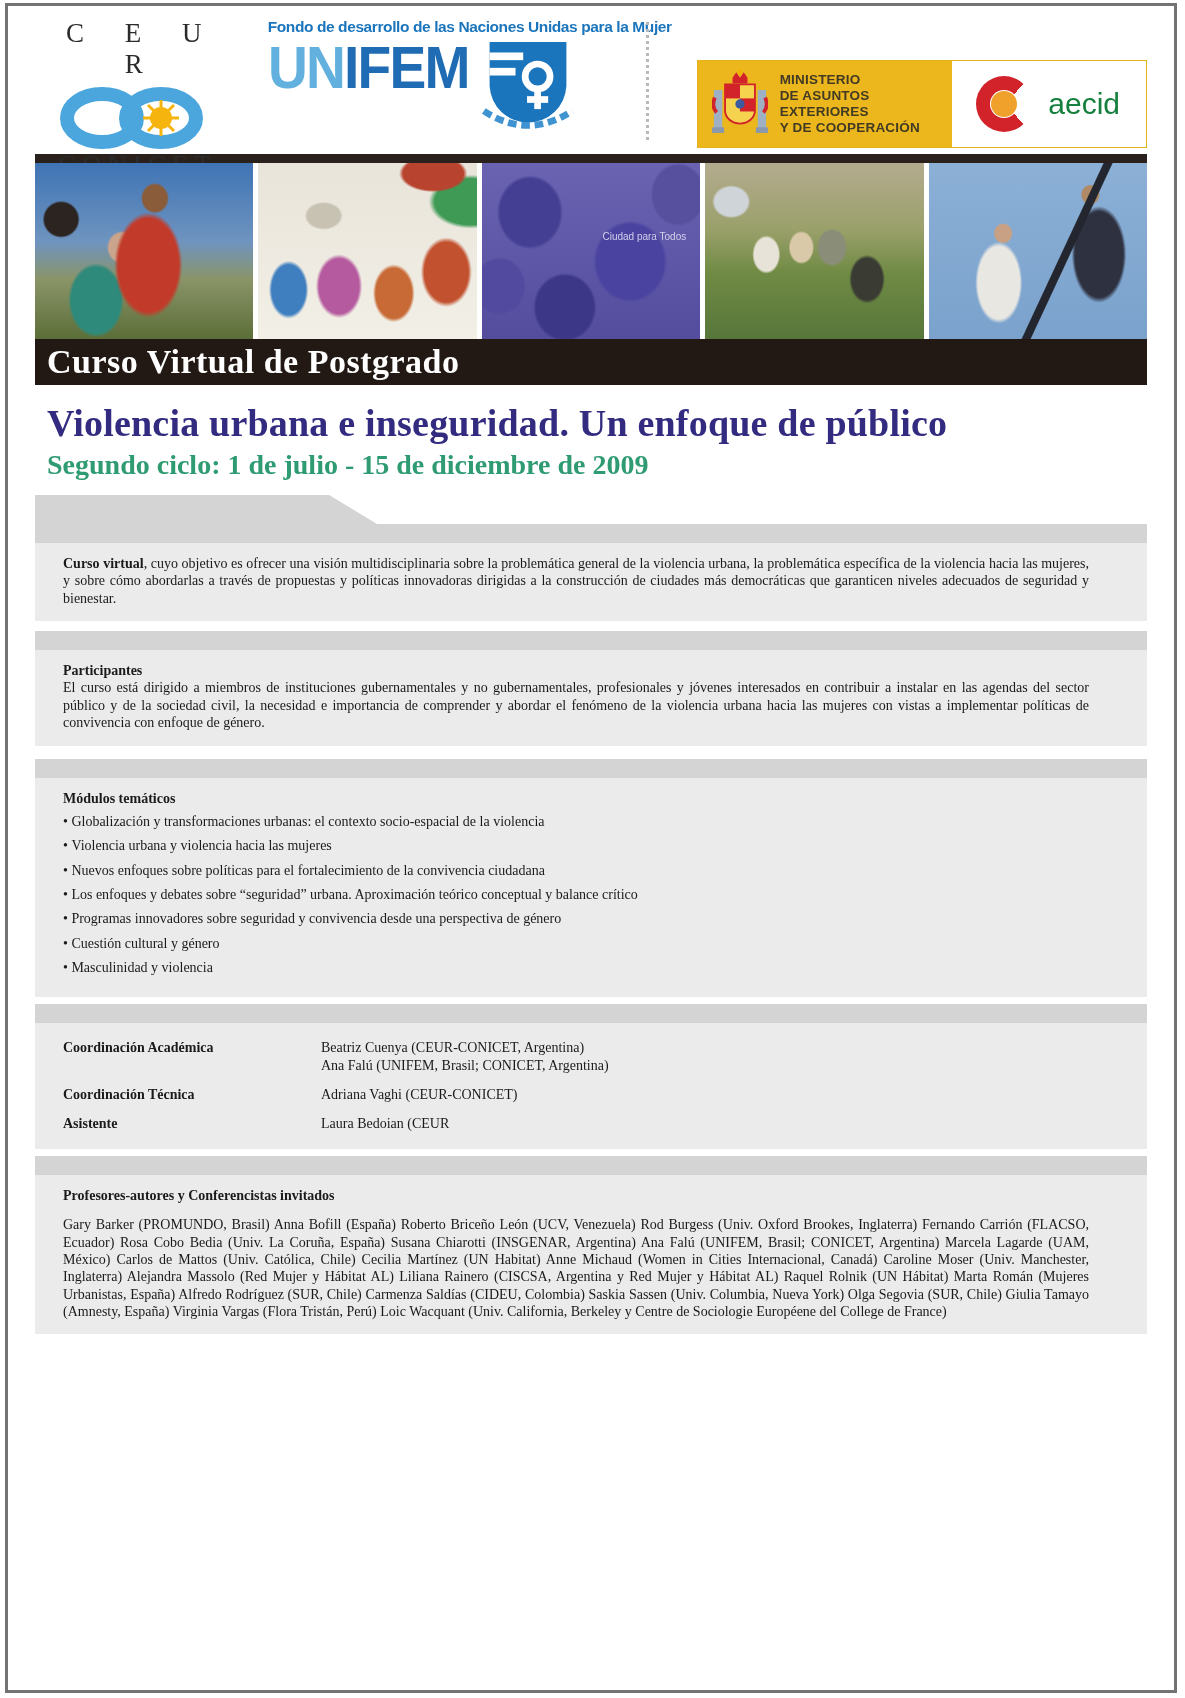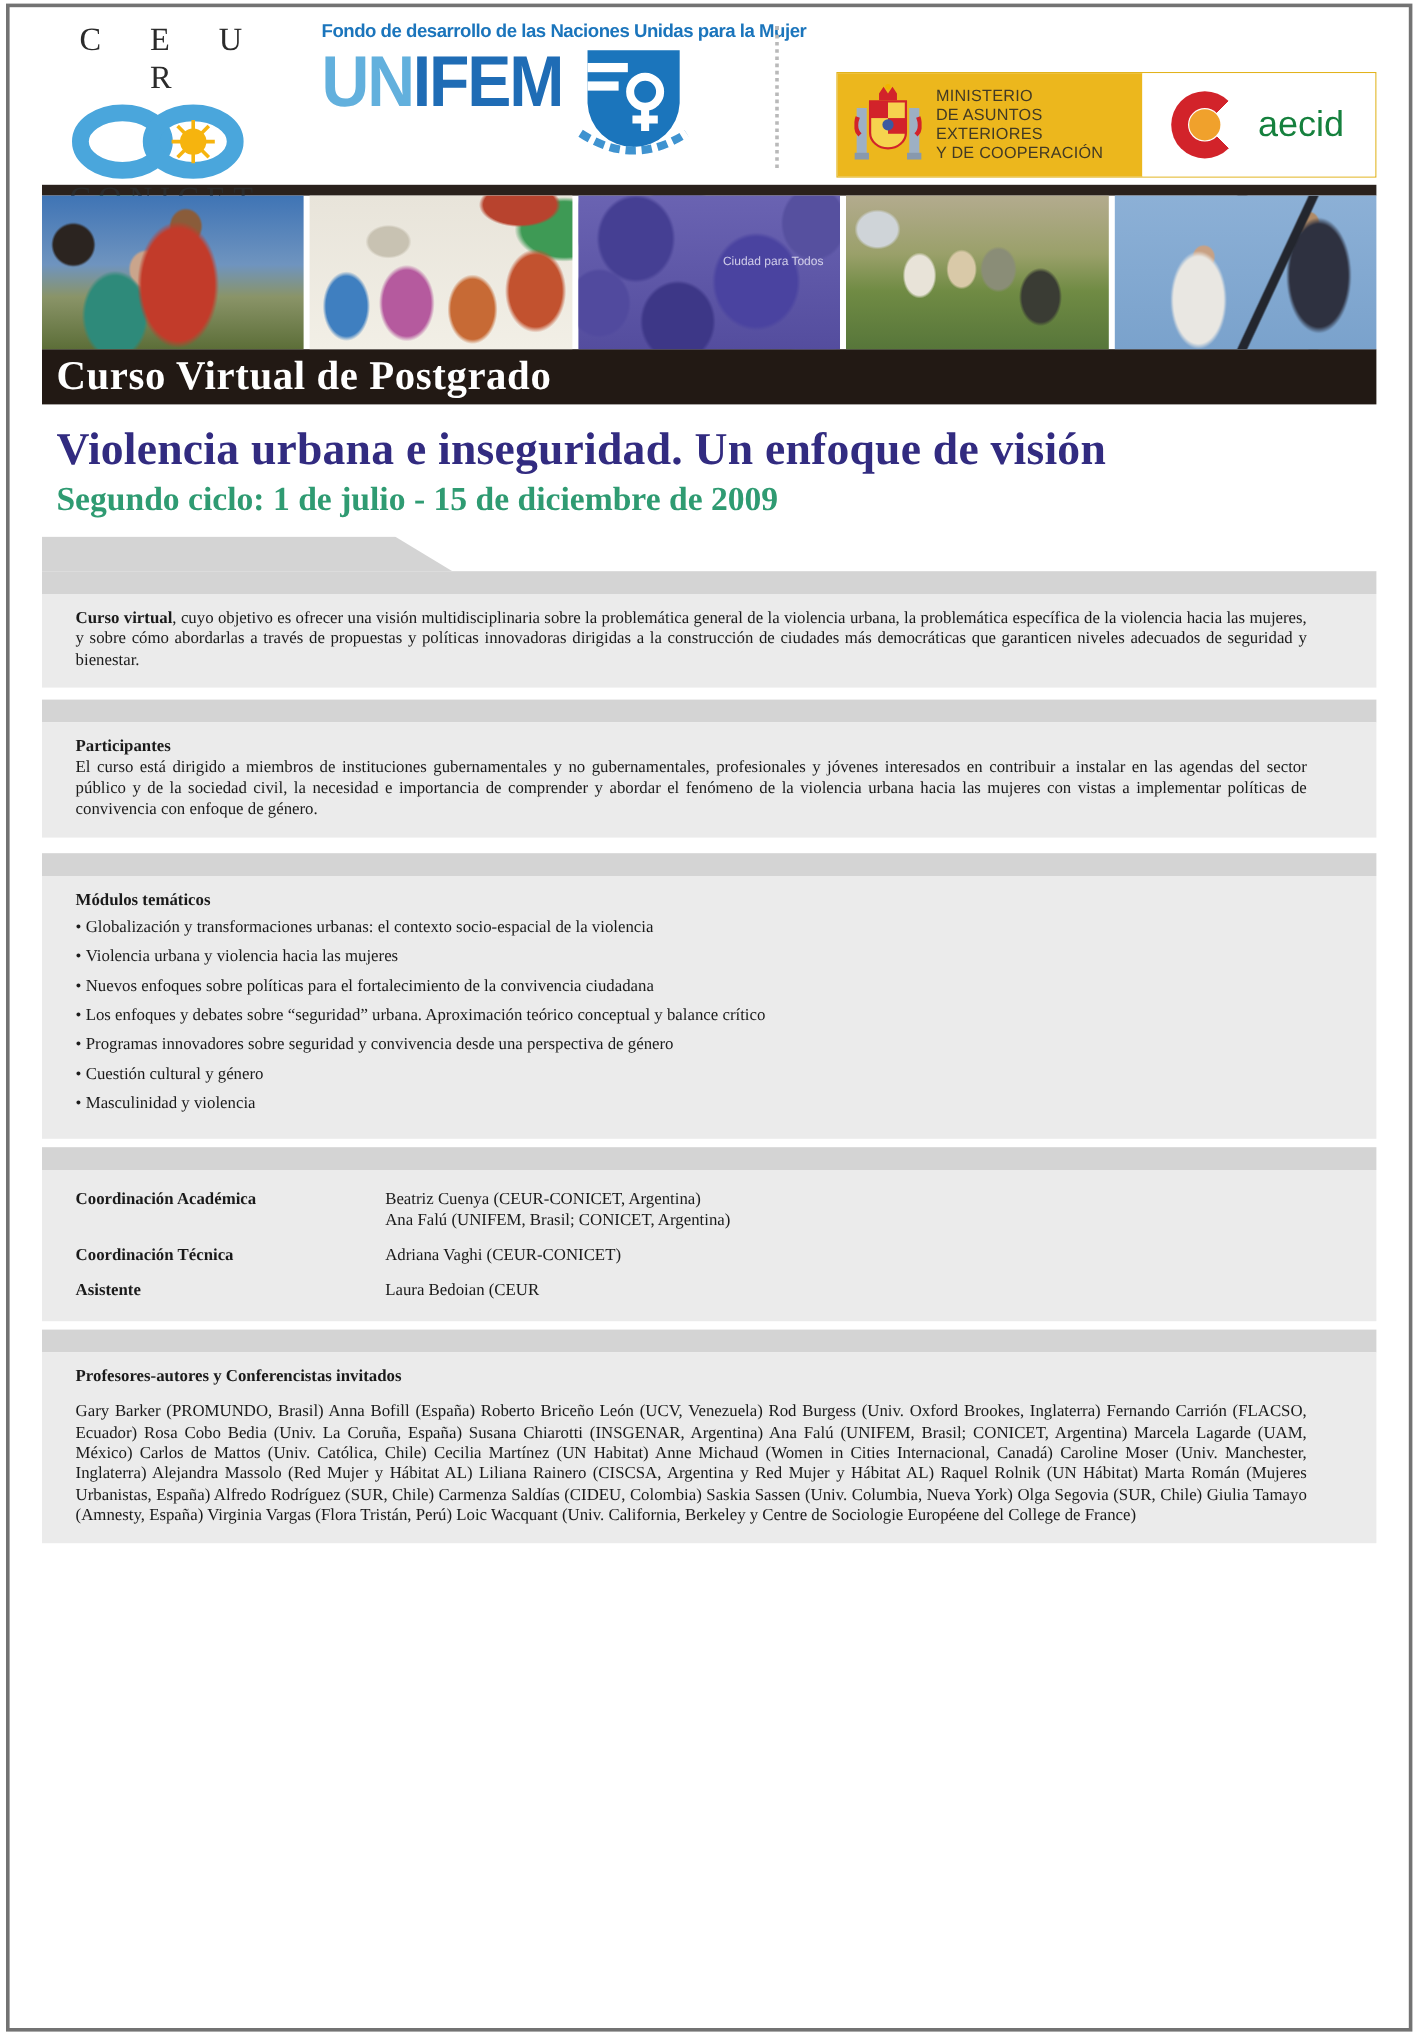--- a/index.html
+++ b/index.html
@@ -16,36 +16,36 @@
   .unifem{margin-left:48px;width:352px;}
   .unifem-tagline{font-family:"Liberation Sans",sans-serif;font-weight:bold;
                   color:#1b75bc;font-size:15.5px;white-space:nowrap;letter-spacing:-0.4px;}
   .unifem-row{display:flex;align-items:flex-start;margin-top:2px;}
   .unifem-word{font-family:"Liberation Sans",sans-serif;font-weight:bold;font-size:60px;
                line-height:1;letter-spacing:-2px;transform:scaleX(.92);transform-origin:left;}
   .unifem-un{color:#62b0dd;}
   .unifem-ifem{color:#1f6cb5;}
   .divider-dotted{border-left:3px dotted #b9b9b9;height:118px;margin-left:26px;margin-top:4px;}
   .gov-block{display:flex;margin-left:48px;margin-top:42px;border:1px solid #e2b31c;height:86px;}
-  .ministry{background:#ecb71d;display:flex;align-items:center;padding:0 18px 0 14px;gap:12px;}
+  .ministry{background:#ecb71d;display:flex;align-items:center;padding:0 18px 0 14px;gap:12px;font-weight:bold;}
   .ministry-text{font-family:"Liberation Sans",sans-serif;font-size:13.5px;line-height:1.2;
                  color:#423a24;letter-spacing:.2px;}
   .aecid{background:#fff;display:flex;align-items:center;padding:0 26px 0 24px;gap:16px;}
   .aecid-c{width:56px;height:56px;border-radius:50%;position:relative;
            background:conic-gradient(from 135deg,#d2232a 0 270deg,transparent 270deg 360deg);}
   .aecid-c::before{content:"";position:absolute;left:14px;top:14px;width:28px;height:28px;
                    border-radius:50%;background:#fff;}
   .aecid-c::after{content:"";position:absolute;left:15px;top:15px;width:26px;height:26px;
                   border-radius:50%;background:#f0a12c;}
   .aecid-word{font-family:"Liberation Sans",sans-serif;font-weight:normal;font-size:30px;color:#15803d;}
 
   
   .banner{margin-top:0;}
   .banner-topbar{height:9px;background:#2a211c;}
-  .photos{display:flex;gap:5px;height:128px;}
+  .photos{display:flex;gap:5px;height:176px;}
   .photo{flex:1;}
   .photo-children{background:
      radial-gradient(55px 85px at 52% 58%,#c23b2a 0 55%,transparent 62%),
      radial-gradient(45px 60px at 28% 78%,#2e8a7a 0 55%,transparent 62%),
      radial-gradient(30px 30px at 12% 32%,#2b2420 0 55%,transparent 62%),
      radial-gradient(24px 26px at 40% 48%,#caa58c 0 55%,transparent 64%),
      radial-gradient(22px 24px at 55% 20%,#8a5c3a 0 55%,transparent 64%),
      linear-gradient(180deg,#3f74b5 0%,#6f94bf 45%,#8a9468 66%,#5c6e38 100%);}
   .photo-mural{background:
      radial-gradient(34px 50px at 14% 72%,#3f7fc0 0 50%,transparent 58%),
@@ -189,21 +189,21 @@
       </div>
       <div class="photo photo-meeting"></div>
       <div class="photo photo-speakers"></div>
     </div>
   </div>
 
   <div class="ribbon">
     <div class="ribbon-label">Curso Virtual de Postgrado</div>
   </div>
 
-  <div class="page-title">Violencia urbana e inseguridad. Un enfoque de visión</div>
+  <div class="page-title">Violencia urbana e inseguridad. Un enfoque de público</div>
   <div class="page-subtitle">Segundo ciclo: 1 de julio - 15 de diciembre de 2009</div>
 
   <div class="section" style="margin-top:14px;">
     <div class="sec-tab"></div>
     <div class="sec-bar"></div>
     <div class="sec-box"><span class="lead">Curso virtual</span><span>,  cuyo objetivo es ofrecer una visión multidisciplinaria sobre la problemática general de la violencia urbana, la problemática específica de la violencia hacia las mujeres,  y sobre cómo abordarlas a través de propuestas y políticas innovadoras dirigidas a la construcción de ciudades más democráticas que garanticen niveles adecuados de seguridad y bienestar.</span></div>
   </div>
 
   <div class="section">
     <div class="sec-bar"></div>

